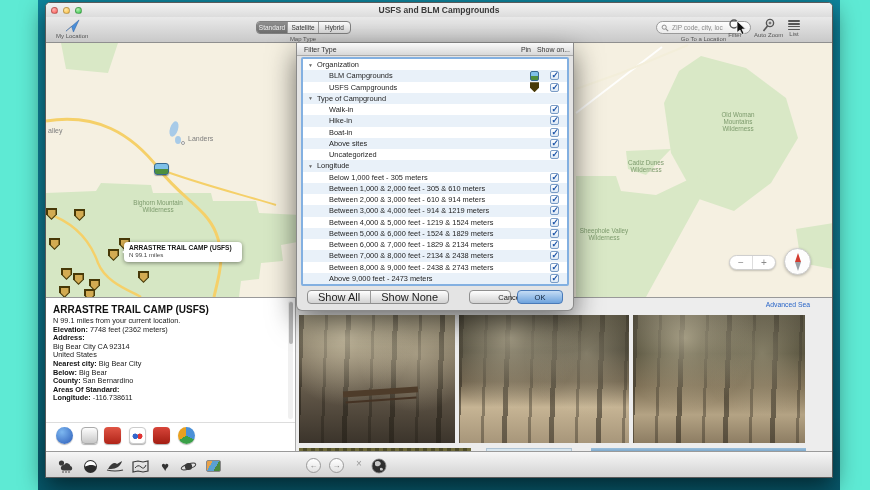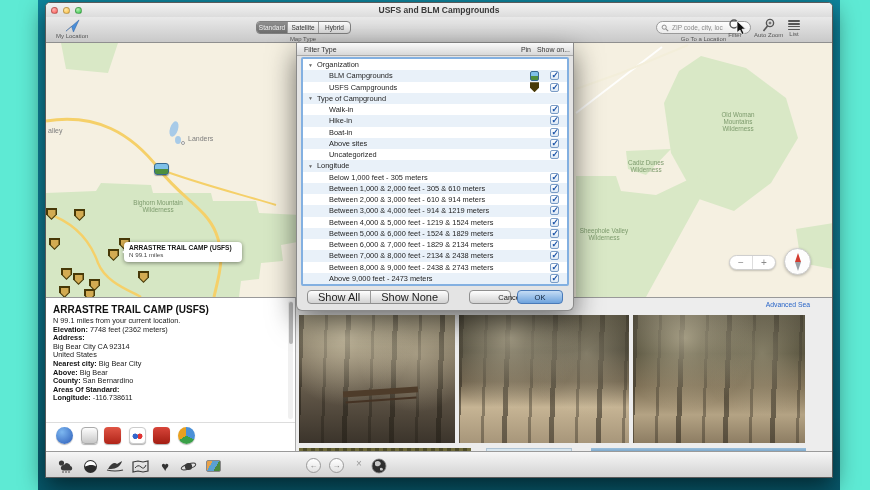--- a/index.html
+++ b/index.html
@@ -257,21 +257,21 @@
 
       <div class="panel">
         <div class="ptitle">ARRASTRE TRAIL CAMP (USFS)</div>
         <div id="detail-lines">
             <div class="dline">N 99.1 miles from your current location.</div>
             <div class="dline"><b>Elevation:</b> 7748 feet (2362 meters)</div>
             <div class="dline"><b>Address:</b></div>
             <div class="dline">Big Bear City CA 92314</div>
             <div class="dline">United States</div>
             <div class="dline"><b>Nearest city:</b> Big Bear City</div>
-            <div class="dline"><b>Above:</b> Big Bear</div>
+            <div class="dline"><b>Below:</b> Big Bear</div>
             <div class="dline"><b>County:</b> San Bernardino</div>
             <div class="dline"><b>Areas Of Standard:</b></div>
             <div class="dline"><b>Longitude:</b> -116.738611</div>
           </div>
         <div class="pscroll">
             <i></i>
           </div>
         <div class="svcrow">
           <span class="svc" style="left:10px;border-radius:50%;background:radial-gradient(circle at 35% 30%,#7db7f0,#2a5bb8);"></span>
           <span class="svc" style="left:35px;background:linear-gradient(#fdfdfd,#c8c8c8);border:1px solid #aaa;"></span>

